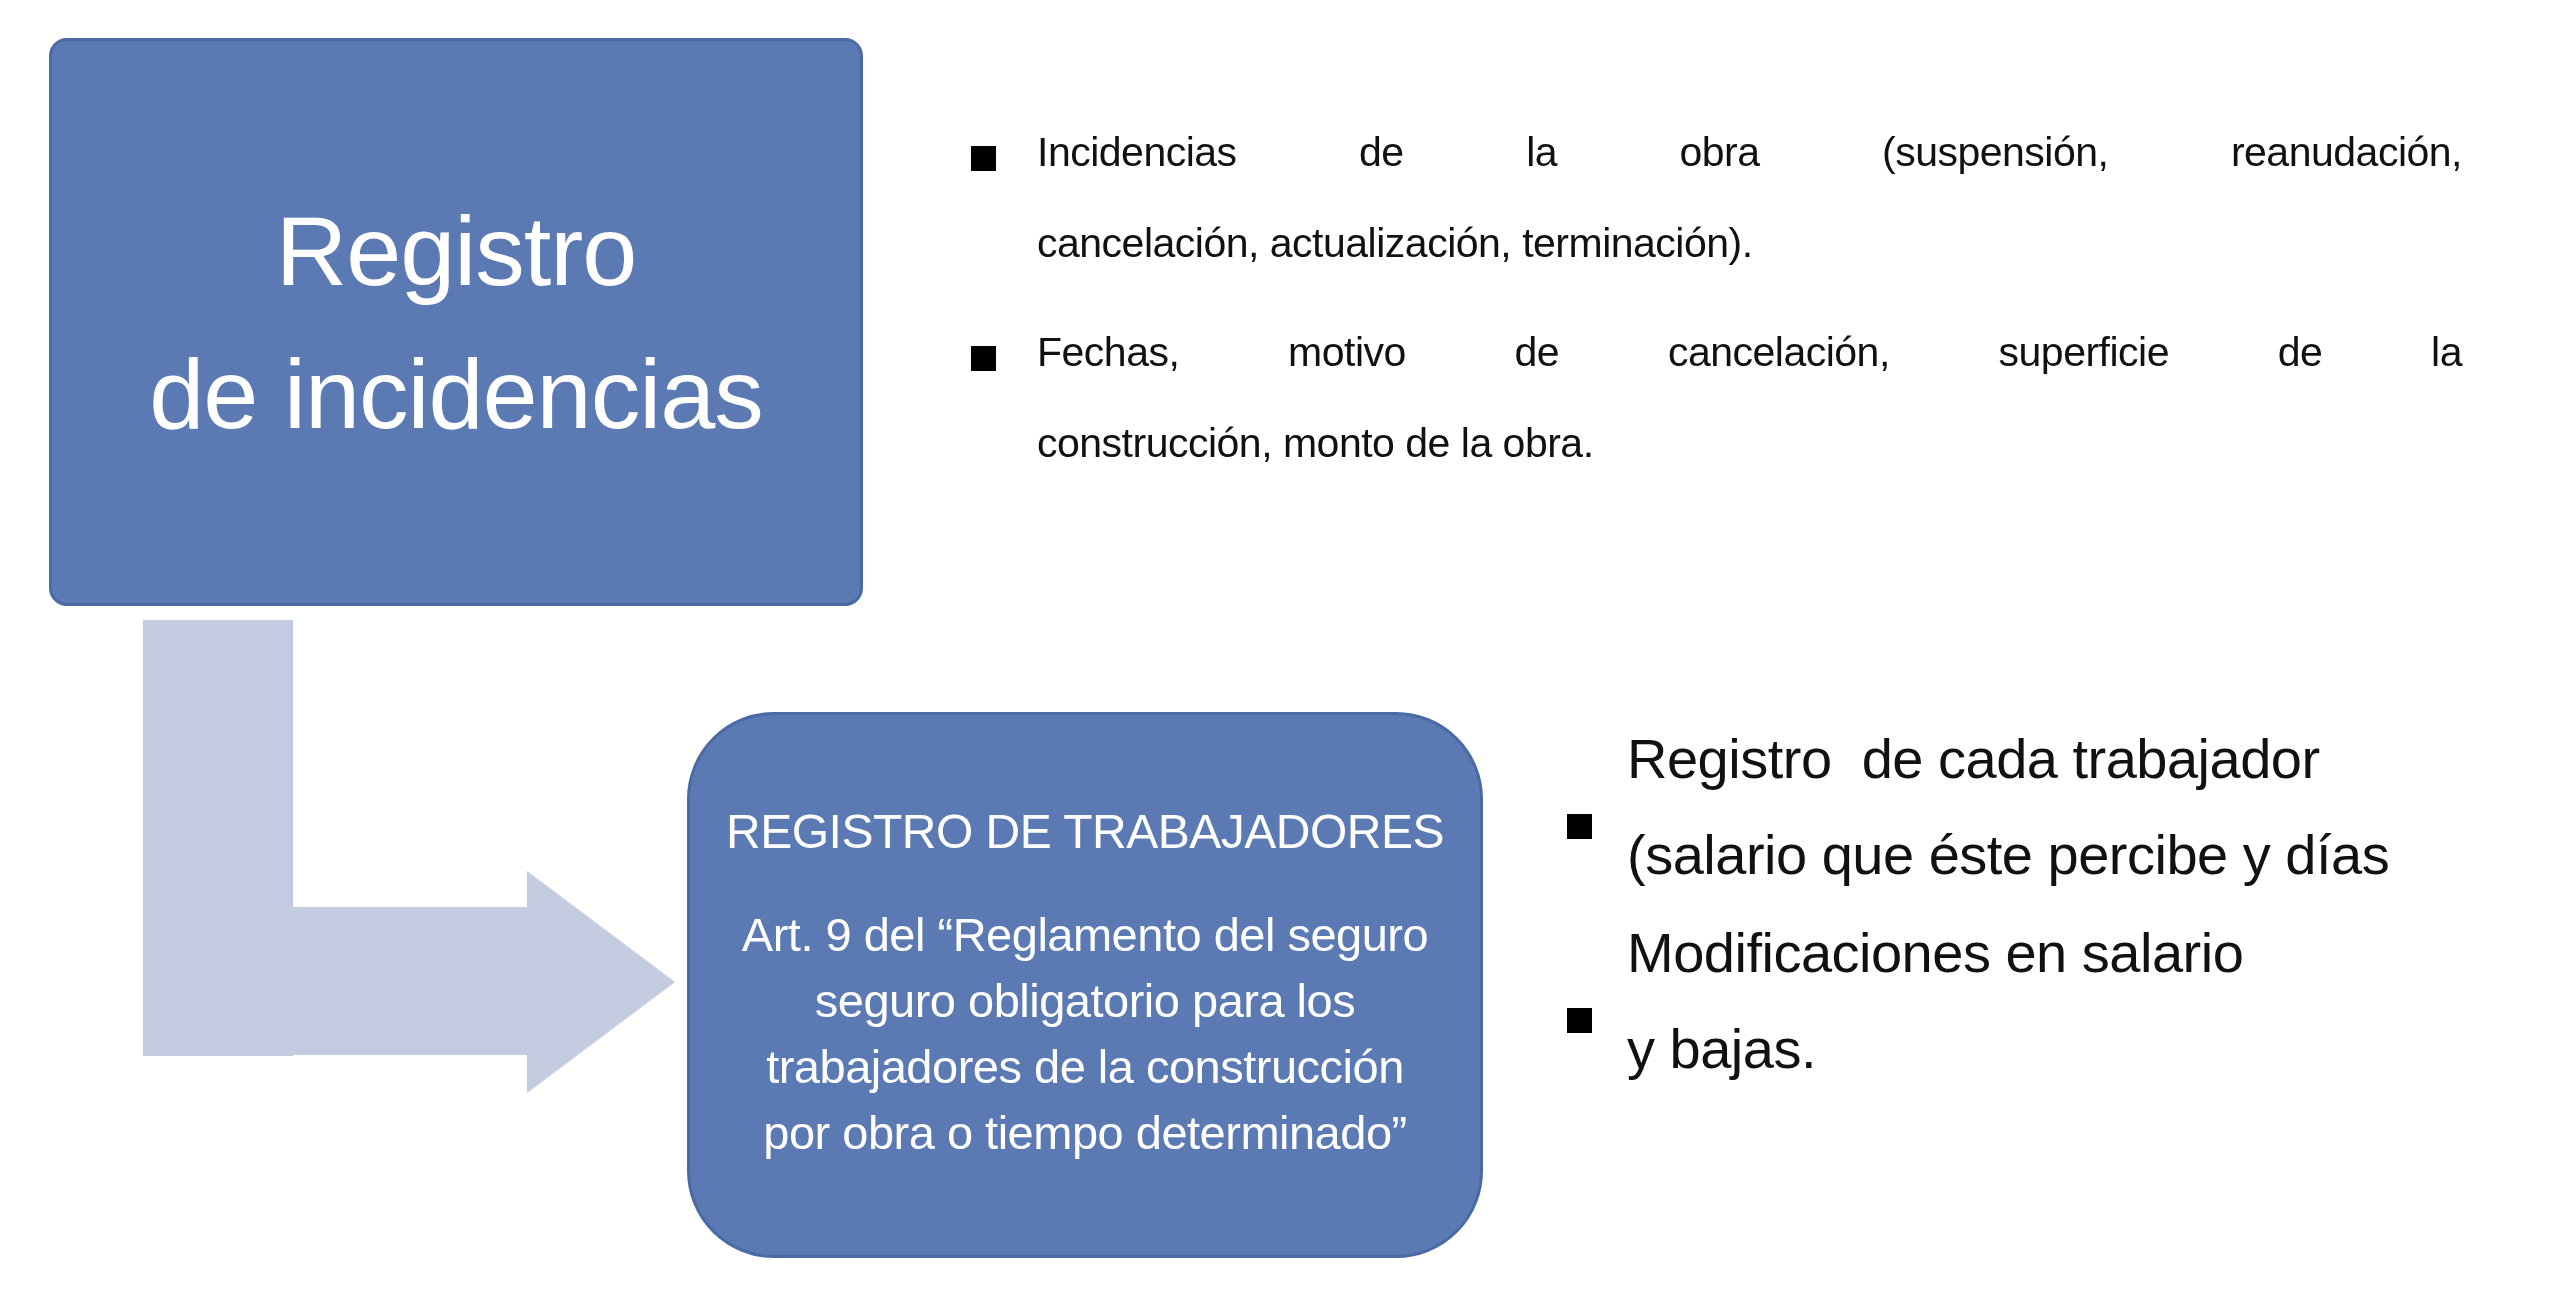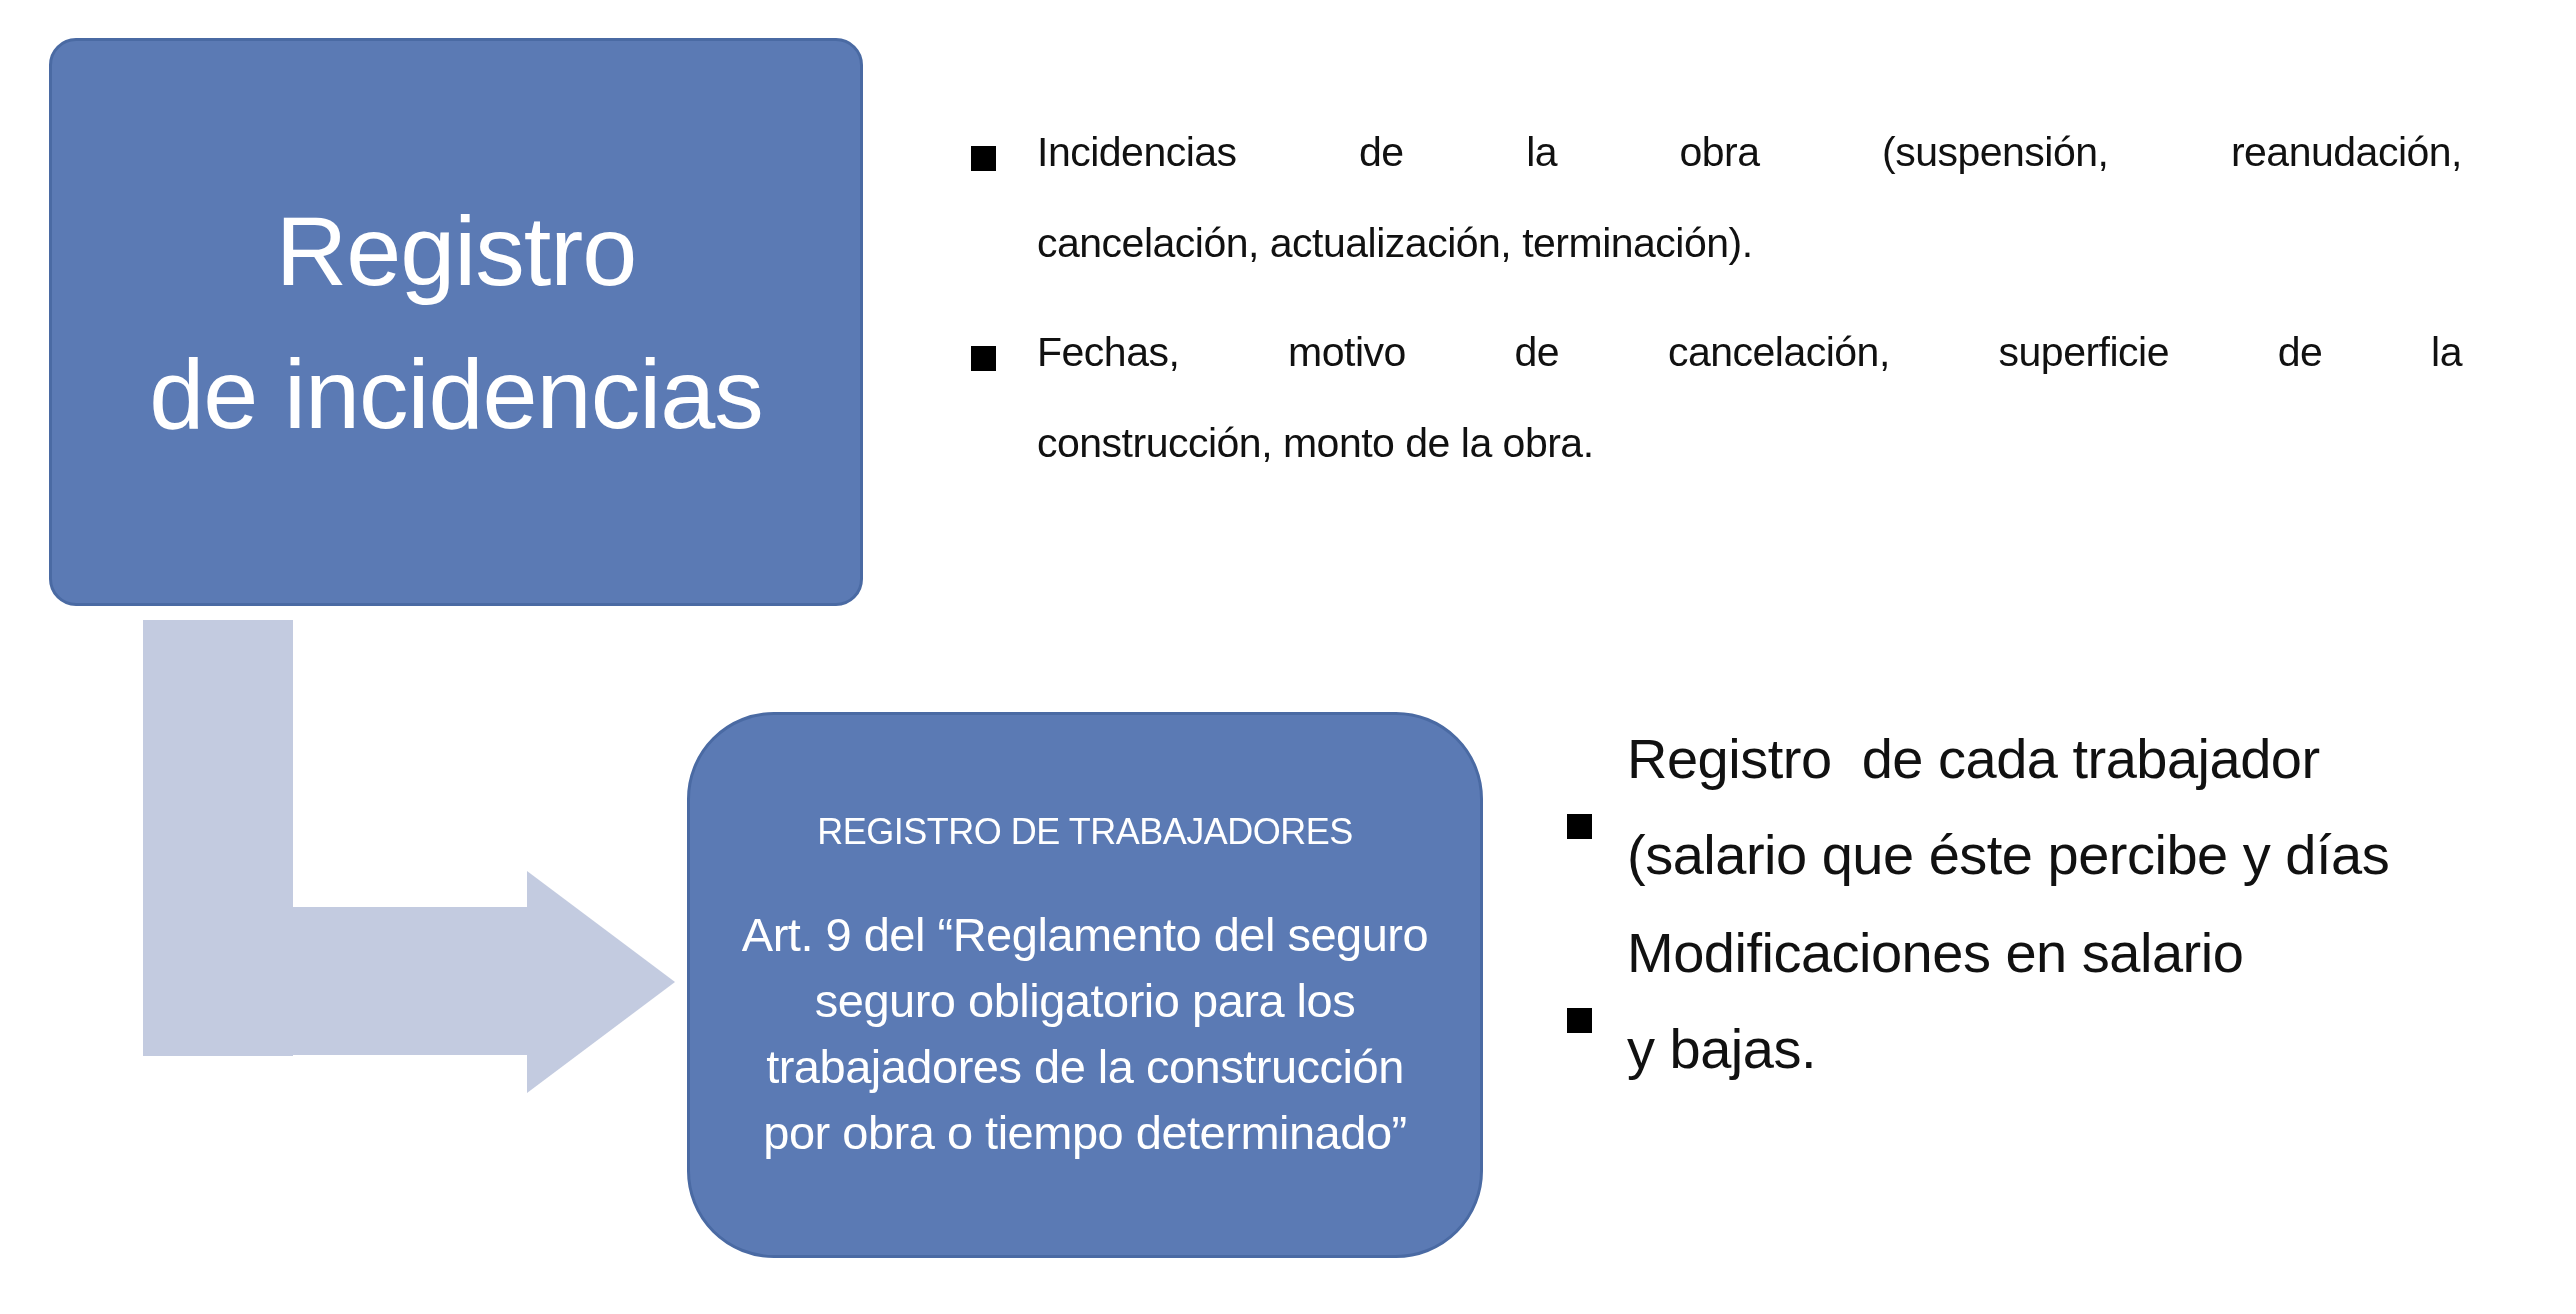--- a/index.html
+++ b/index.html
@@ -22,36 +22,36 @@
     color: #ffffff;
     display: flex;
     flex-direction: column;
     align-items: center;
     justify-content: center;
     text-align: center;
   }
   #box-incidencias {
     left: 49px; top: 38px;
     width: 814px; height: 568px;
-    border-radius: 27px;
+    border-radius: 18px;
   }
   .box1-line {
     font-size: 99px;
     line-height: 143px;
     letter-spacing: -1px;
     font-weight: normal;
   }
   #box-trabajadores {
     left: 687px; top: 712px;
     width: 796px; height: 546px;
     border-radius: 87px;
     padding: 30px 40px;
   }
   .box2-heading {
-    font-size: 36px;
+    font-size: 48px;
     line-height: 55px;
     letter-spacing: -0.5px;
     margin-bottom: 43px;
     white-space: nowrap;
   }
   .box2-line {
     font-size: 47px;
     line-height: 66px;
     letter-spacing: -0.5px;
     white-space: nowrap;

